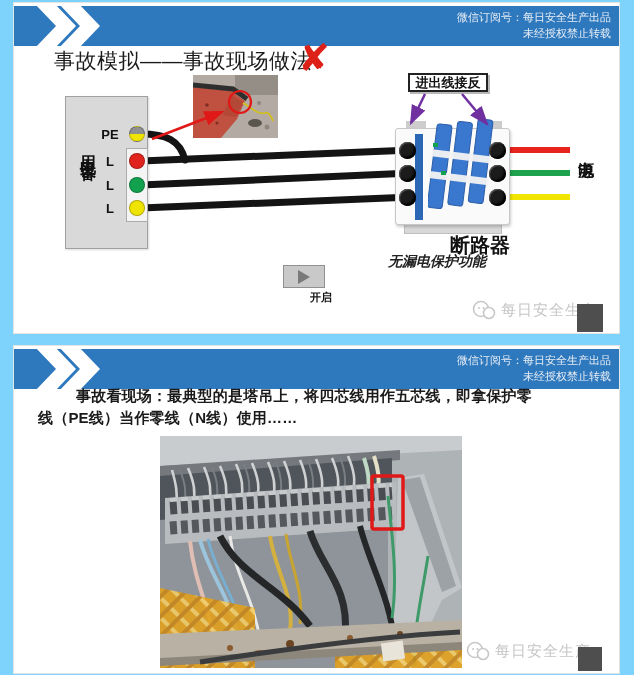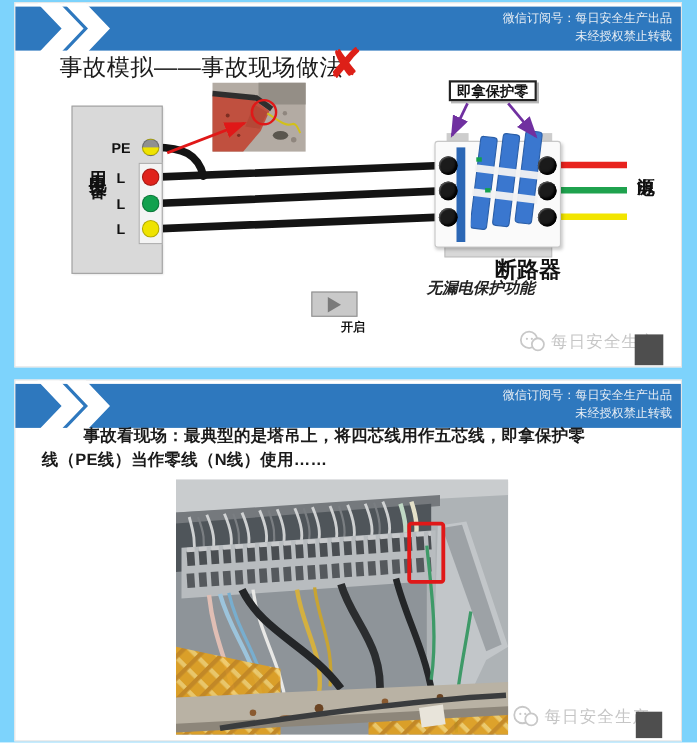--- a/index.html
+++ b/index.html
@@ -169,21 +169,21 @@
     </svg>
     <span class="bterm" style="left:385px; top:139px;"></span>
     <span class="bterm" style="left:385px; top:162px;"></span>
     <span class="bterm" style="left:385px; top:186px;"></span>
     <span class="bterm" style="left:475px; top:139px;"></span>
     <span class="bterm" style="left:475px; top:162px;"></span>
     <span class="bterm" style="left:475px; top:186px;"></span>
     <span class="gdot" style="left:419px; top:140px;"></span>
     <span class="gdot" style="left:427px; top:168px;"></span>
 
-    <div class="callout">即拿保护零</div>
+    <div class="callout">进出线接反</div>
 
     <svg class="overlay" viewBox="0 0 605 330">
       <defs>
         <marker id="ah-red" markerWidth="10" markerHeight="8" refX="7" refY="3" orient="auto">
           <path d="M0,0 L8,3 L0,6 Z" fill="#E01818"></path>
         </marker>
         <marker id="ah-purple" markerWidth="10" markerHeight="8" refX="7" refY="3" orient="auto">
           <path d="M0,0 L8,3 L0,6 Z" fill="#7030A0"></path>
         </marker>
       </defs>

